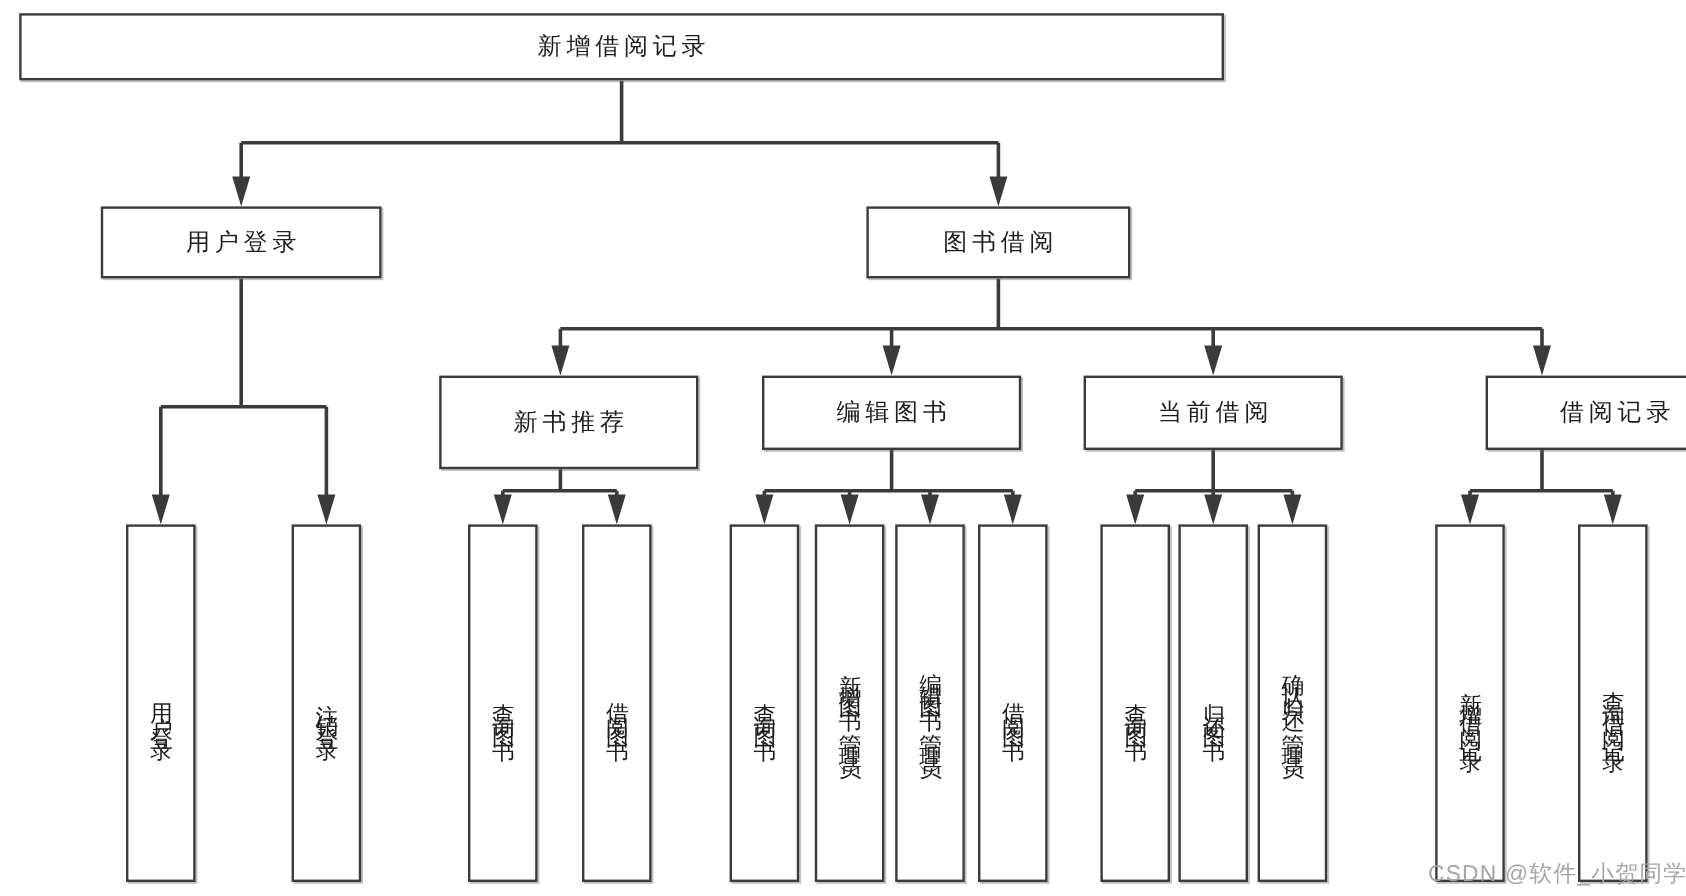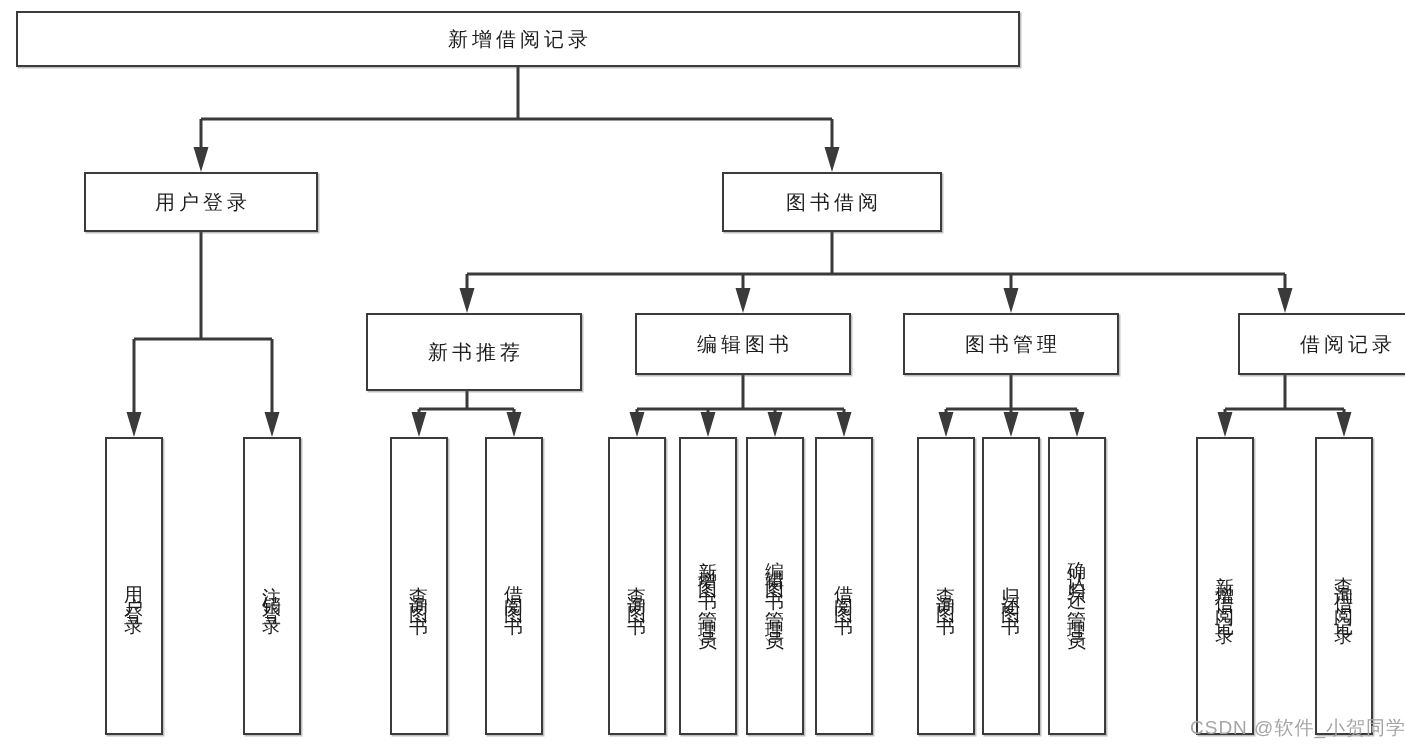--- a/index.html
+++ b/index.html
@@ -62,21 +62,21 @@
     <span class="lbl">图书借阅</span>
   </div>
 
   <div class="box h" style="left:366px;top:313px;width:216px;height:78px">
     <span class="lbl">新书推荐</span>
   </div>
   <div class="box h" style="left:635px;top:313px;width:216px;height:62px">
     <span class="lbl">编辑图书</span>
   </div>
   <div class="box h" style="left:903px;top:313px;width:216px;height:62px">
-    <span class="lbl">图书管理</span>
+    <span class="lbl">当前借阅</span>
   </div>
   <div class="box h" style="left:1238px;top:313px;width:216px;height:62px">
     <span class="lbl">借阅记录</span>
   </div>
 
   <div class="box v" style="left:105px;top:437px;width:58px;height:298px">
     <span class="lbl">用户登录</span>
   </div>
   <div class="box v" style="left:243px;top:437px;width:58px;height:298px">
     <span class="lbl">注销登录</span>

